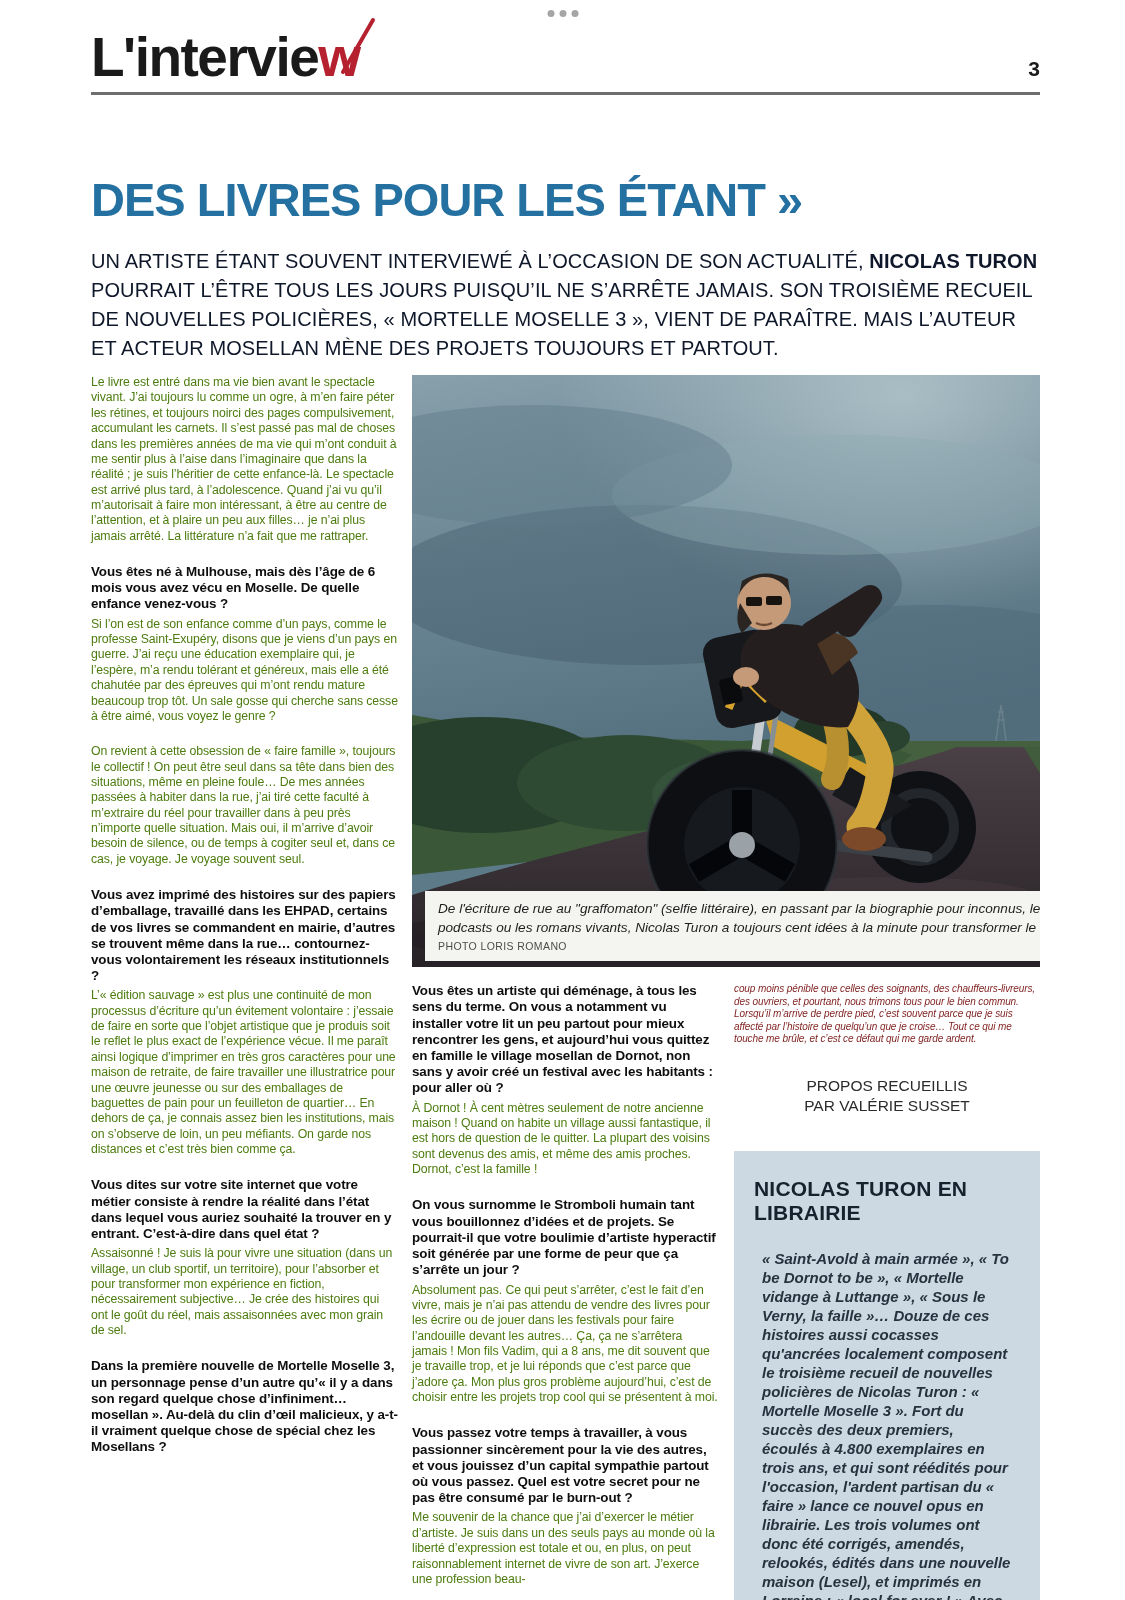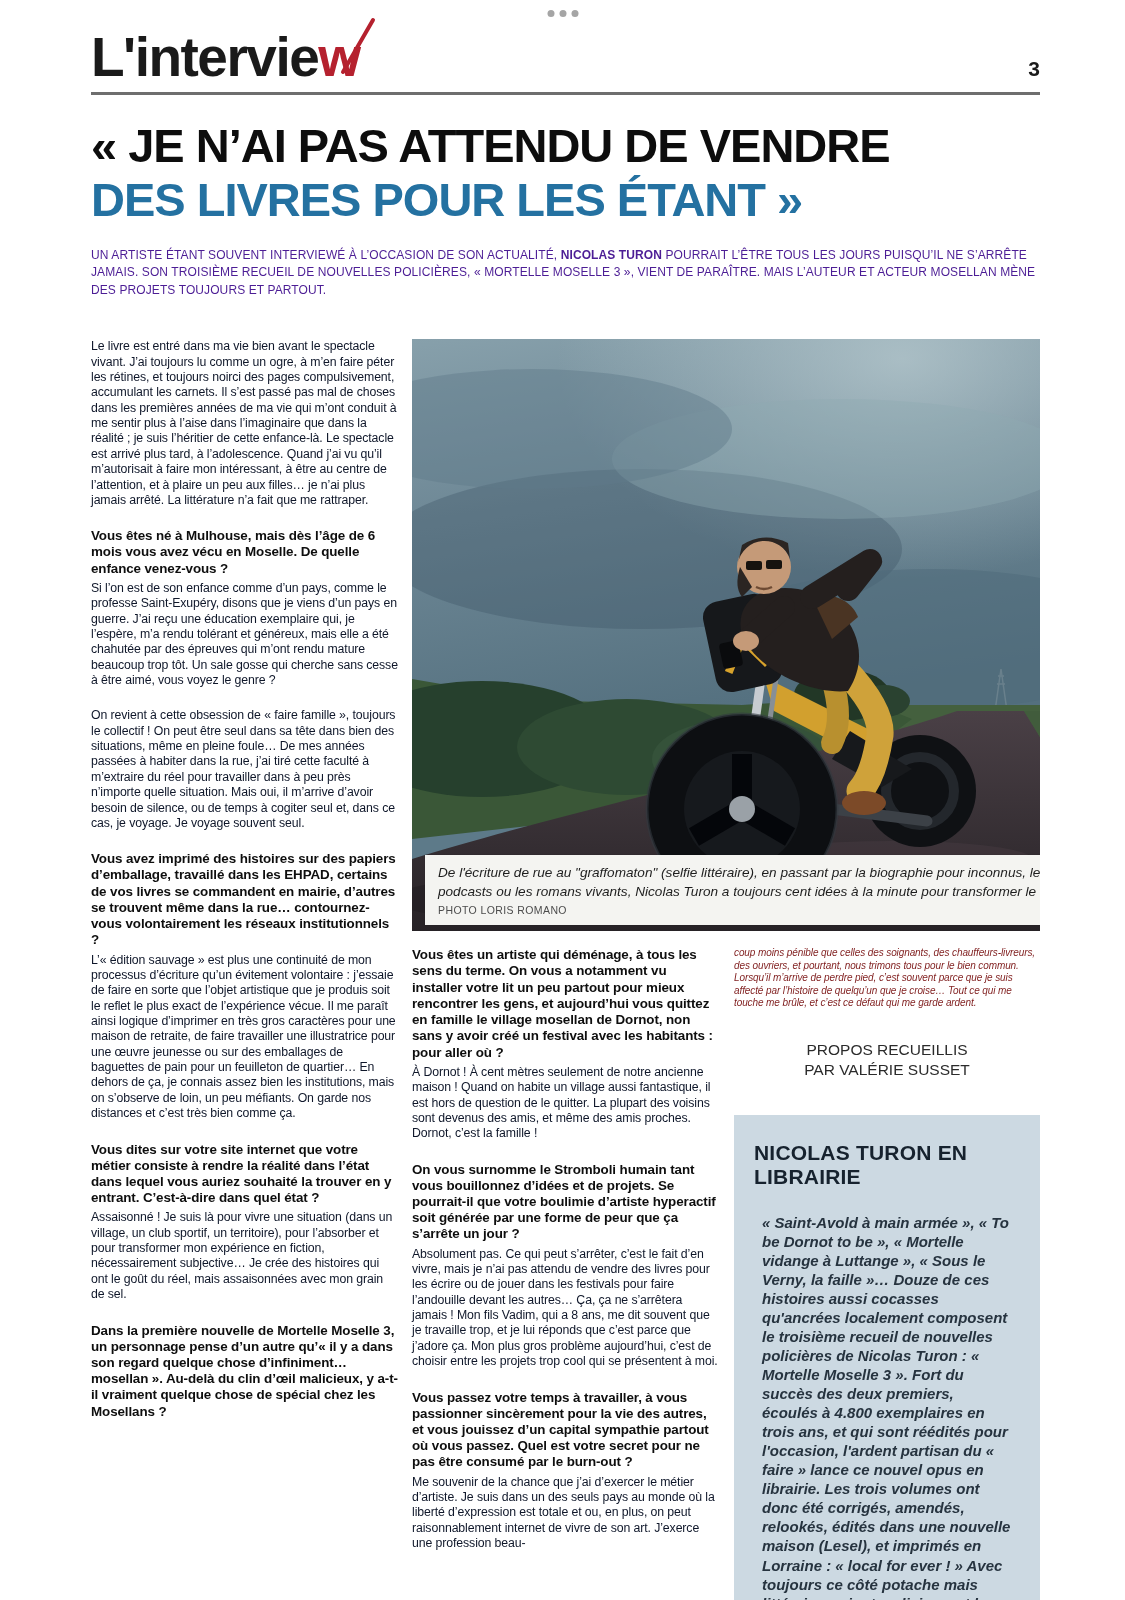--- a/index.html
+++ b/index.html
@@ -27,29 +27,29 @@
   .brand-w{color:var(--accent-red);position:relative;display:inline-block;}
   .brand-w::after{content:"";position:absolute;width:4px;height:64px;background:var(--accent-red);
         right:0px;top:-16px;transform:rotate(30deg);border-radius:2px;}
   .pagenum{font-size:21px;font-weight:bold;color:#1a1a1a;padding-bottom:4px;}
   .rule{border:none;border-top:3px solid var(--rule-gray);margin:7px 0 24px;}
   
   h1{margin:0 0 20px;font-size:47px;line-height:1.15;font-weight:bold;letter-spacing:-1px;}
   .hl1{color:#0d0d0d;}
   .hl2{color:var(--headline-blue);}
   
-  .lede{margin:0 0 40px;font-size:12px;line-height:1.45;color:#4c1d95;letter-spacing:0.1px;max-width:960px;}
+  .lede{margin:0 0 12px;font-size:20px;line-height:1.45;color:#0f172a;letter-spacing:0.1px;max-width:960px;}
   .lede b{font-weight:bold;}
   
   .content{display:flex;gap:14px;}
   .col-left{width:307px;flex:none;}
   .main-right{flex:1;min-width:0;}
   .qa{margin:0 0 20px;}
   .q{font-weight:bold;font-size:13.4px;line-height:1.21;color:#0e0e0e;margin:0 0 4px;letter-spacing:-0.1px;}
-  .a{font-size:12.3px;line-height:1.25;margin:0;letter-spacing:-0.1px;color:#0f172a;}
+  .a{font-size:12.3px;line-height:1.25;margin:0;letter-spacing:-0.1px;color:#4d7c0f;}
   
   .photo{height:592px;position:relative;overflow:hidden;margin:0 0 16px;background:#5d7a89;}
   .photo svg{display:block;width:100%;height:100%;}
   .caption{position:absolute;left:13px;bottom:6px;width:660px;background:#f4f4f1;
            padding:8px 13px 7px;box-shadow:0 0 0 1px rgba(0,0,0,0.03);}
   .caption-text{font-style:italic;font-size:13.6px;line-height:1.22;color:#1e1e1e;}
   .caption-credit{font-style:normal;font-size:10.5px;color:#4c4c4c;letter-spacing:0.4px;}
   
   .bottom{display:flex;gap:16px;}
   .col-mid,.col-right{flex:1;min-width:0;}
@@ -73,21 +73,21 @@
       <i></i>
     </div>
 
   <div class="hdr">
     <div class="brand"><span>L'intervie</span><span class="brand-w">w</span></div>
     <div class="pagenum">3</div>
   </div>
   <hr class="rule">
 
   <h1>
-    <span class="hl1">« JE N’AI PAS ATTENDU DE VENDRE</span><br>
+    <br>
     <span class="hl2">DES LIVRES POUR LES ÉTANT »</span>
   </h1>
 
   <p class="lede"><span>UN ARTISTE ÉTANT SOUVENT INTERVIEWÉ À L’OCCASION DE SON ACTUALITÉ, </span><b>NICOLAS TURON</b><span> POURRAIT L’ÊTRE TOUS LES JOURS PUISQU’IL NE S’ARRÊTE JAMAIS. SON TROISIÈME RECUEIL DE NOUVELLES POLICIÈRES, « MORTELLE MOSELLE 3 », VIENT DE PARAÎTRE. MAIS L’AUTEUR ET ACTEUR MOSELLAN MÈNE DES PROJETS TOUJOURS ET PARTOUT.</span></p>
 
   <div class="content">
 
     <div class="col-left">
       <div class="qa">
         <p class="a">Le livre est entré dans ma vie bien avant le spectacle vivant. J’ai toujours lu comme un ogre, à m’en faire péter les rétines, et toujours noirci des pages compulsivement, accumulant les carnets. Il s’est passé pas mal de choses dans les premières années de ma vie qui m’ont conduit à me sentir plus à l’aise dans l’imaginaire que dans la réalité ; je suis l’héritier de cette enfance-là. Le spectacle est arrivé plus tard, à l’adolescence. Quand j’ai vu qu’il m’autorisait à faire mon intéressant, à être au centre de l’attention, et à plaire un peu aux filles… je n’ai plus jamais arrêté. La littérature n’a fait que me rattraper.</p>

